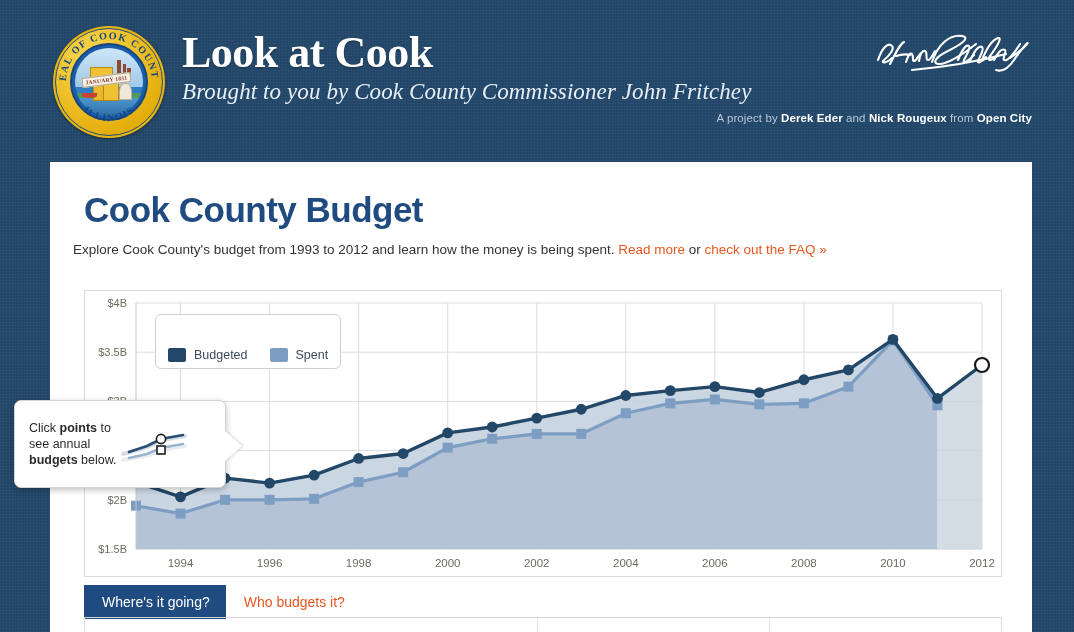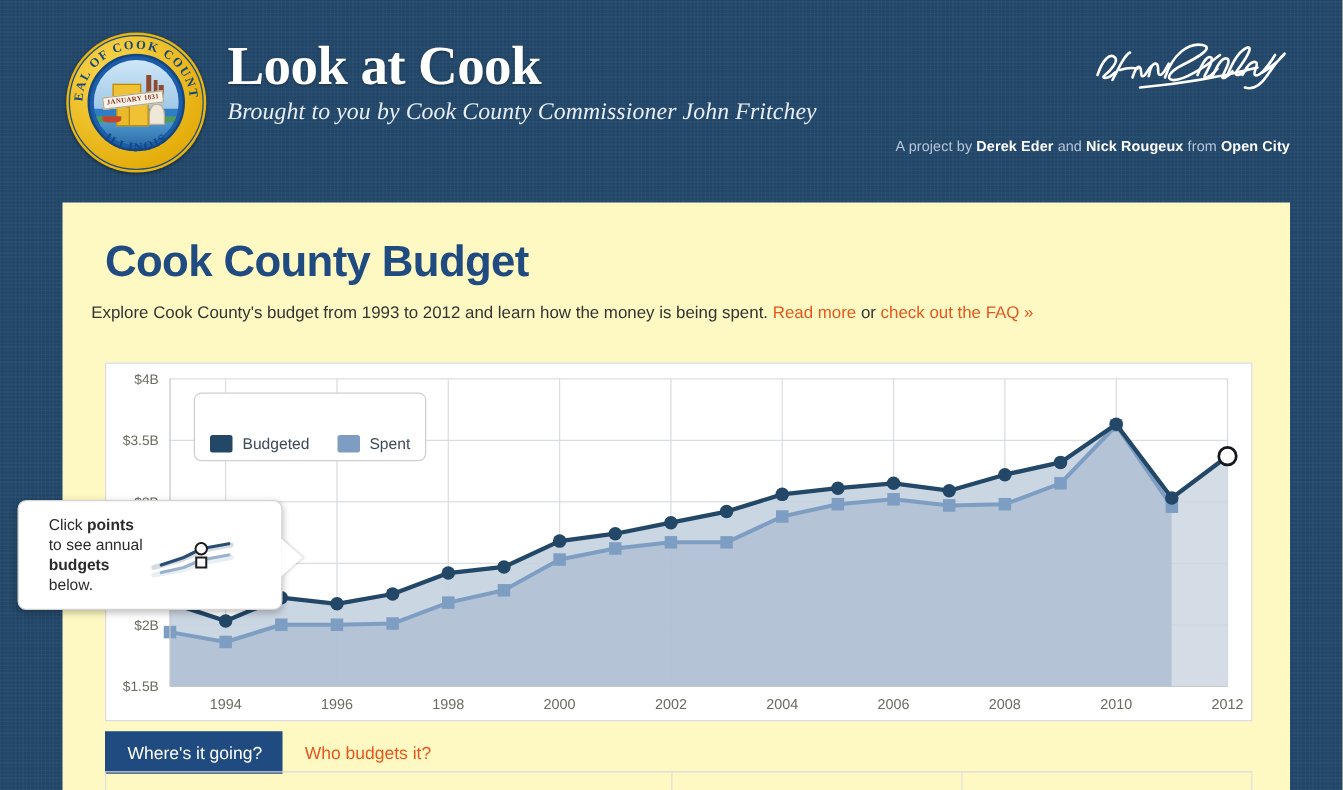--- a/index.html
+++ b/index.html
@@ -66,33 +66,33 @@
   #seal .ring-text text { font-family:"Liberation Serif", serif; font-size:10px; font-weight:bold; fill:#14467f; letter-spacing:1.4px; }
 
   #brand { position:absolute; left:182px; top:30px; }
   #brand h1 {
     margin:0; font-family:"Liberation Serif", serif; font-weight:bold;
     font-size:44px; line-height:46px; color:#ffffff; letter-spacing:-.5px;
     text-shadow:0 1px 2px rgba(0,0,0,.35);
   }
   #brand .tagline {
     margin-top:3px; font-family:"Liberation Serif", serif; font-style:italic;
-    font-size:19px; color:#e8eef5; letter-spacing:.1px;
+    font-size:23px; color:#e8eef5; letter-spacing:.1px;
   }
 
   #credits { position:absolute; right:42px; top:30px; width:330px; text-align:right; }
   #signature { height:46px; margin-bottom:6px; }
   #signature svg { display:block; margin-left:auto; }
   #credit-line { font-size:11.5px; color:#b8c7d8; letter-spacing:.1px;margin-top:36px; }
   #credit-line b { color:#ffffff; font-weight:bold; }
 
   
   #content-panel {
     position:absolute; left:50px; top:162px; width:982px; height:470px;
-    background:#fef9c3;
+    background:#ffffff;
   }
 
   #page-title {
     margin:0; padding:28px 0 0 34px;
     font-size:35px; font-weight:bold; color:#1f4b80; letter-spacing:-.5px;
   }
   #page-subtitle {
     margin:0; padding:12px 0 0 23px; font-size:13.5px; color:#333;
   }
   #page-subtitle a { color:#e8561e; text-decoration:none; }
@@ -115,21 +115,21 @@
   .legend-label { font-size:12.5px; color:#3c4a59; }
 
   
   #callout {
     position:absolute; left:14px; top:400px; width:212px; height:88px;
     background:#ffffff; border:1px solid #d4d4d4; border-radius:7px;
     box-shadow:0 2px 6px rgba(0,0,0,.25);
     display:flex; align-items:center; z-index:20;
   }
   #callout .txt {
-    font-size:12.5px; line-height:16px; color:#2b2b2b; padding-left:24px; width:104px;
+    font-size:12.5px; line-height:16px; color:#2b2b2b; padding-left:14px; width:104px;
   }
   #callout .txt b { font-weight:bold; }
   #callout .pic { width:90px; height:60px; position:relative; }
   #callout .arrow {
     position:absolute; right:-17px; top:30px;
     width:0; height:0;
     border-top:15px solid transparent;
     border-bottom:15px solid transparent;
     border-left:17px solid #ffffff;
     filter:drop-shadow(2px 0 1px rgba(0,0,0,.12));

